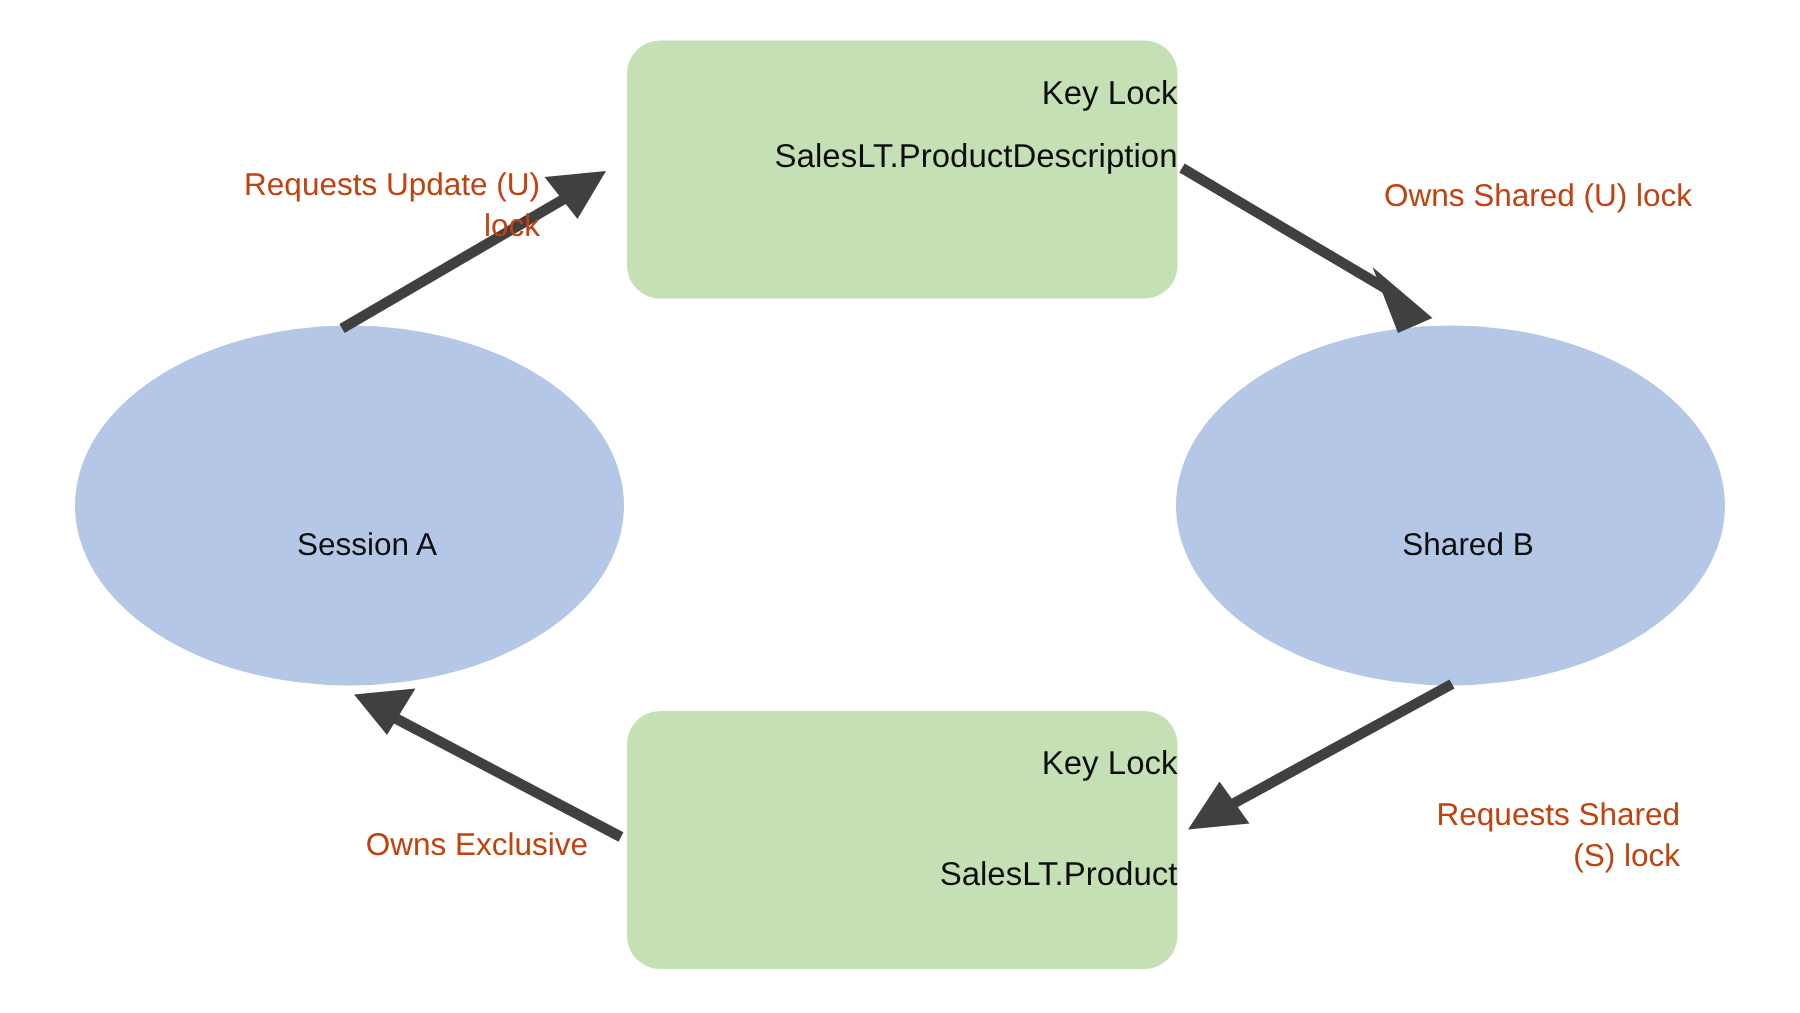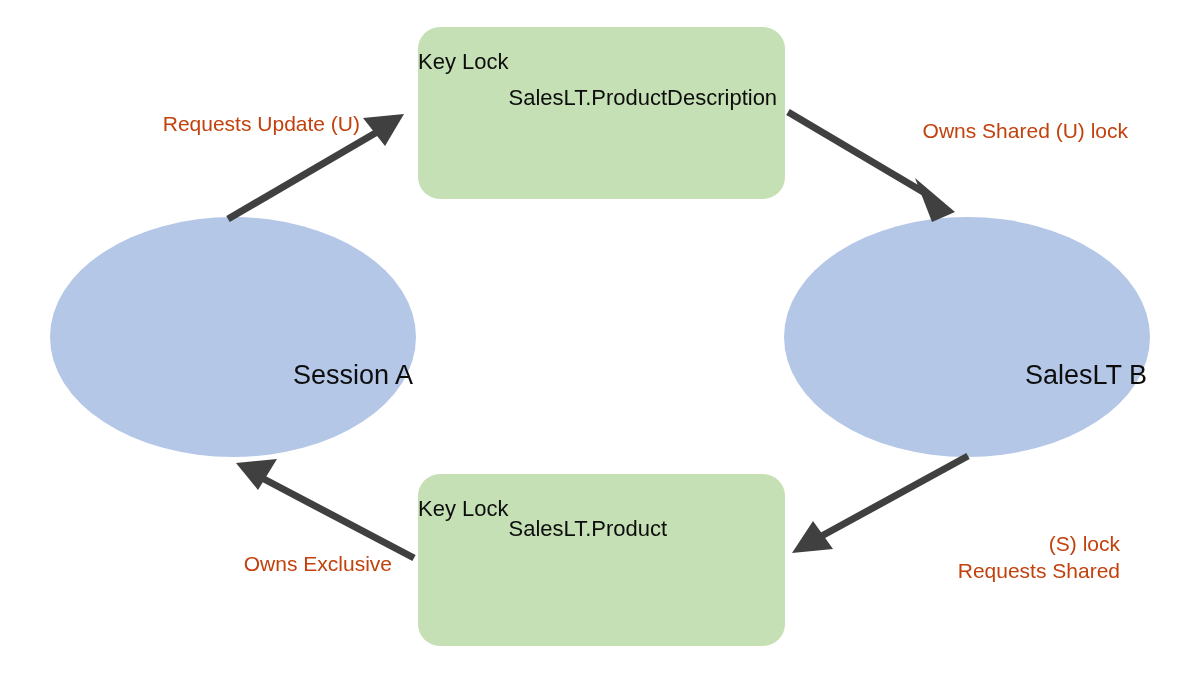--- a/index.html
+++ b/index.html
@@ -19,35 +19,36 @@
   }
   #diagram-svg {
     position: absolute;
     top: 0;
     left: 0;
     width: 1200px;
     height: 675px;
   }
   .node-text {
     position: absolute;
-    text-align: right;
+    text-align: center;
     color: #0d0d0d;
-    font-size: 27px;
+    font-size: 21px;
     line-height: 1.25;
     white-space: pre;
     pointer-events: none;
   }
   
   .resource-box {
     position: absolute;
     display: flex;
-    flex-direction: row;
-    align-items: flex-start;
+    flex-direction: column;
+    align-items: flex-end;
     justify-content: flex-start;
     box-sizing: border-box;
+    padding-left: 12px;
   }
   .resource-title {
     font-size: 22px;
     color: #0d0d0d;
     text-align: center;
   }
   .resource-name {
     font-size: 22px;
     color: #0d0d0d;
     text-align: center;
@@ -98,43 +99,44 @@
       <line x1="414" y1="558" x2="262" y2="478" stroke="#404040" stroke-width="7"></line>
       <polygon points="236,463 277,459 258,490" fill="#404040"></polygon>
     </g>
   </svg>
 
   <div class="node-text" style="left:53px; top:325px; width:360px;">
     <span>Session A</span>
   </div>
 
   <div class="node-text" style="left:787px; top:325px; width:360px;">
-    <span>SalesLT B</span>
+    <span>Shared B</span>
   </div>
 
   <div class="resource-box" style="left:418px; top:27px; width:367px; height:172px; padding-top:22px;">
     <div class="resource-title">Key Lock</div>
-    <div class="resource-name" style="margin-top:36px;">SalesLT.ProductDescription</div>
+    <div class="resource-name" style="margin-top:16px;">SalesLT.ProductDescription</div>
   </div>
 
   <div class="resource-box" style="left:418px; top:474px; width:367px; height:172px; padding-top:22px;">
     <div class="resource-title">Key Lock</div>
-    <div class="resource-name" style="margin-top:20px;">SalesLT.Product</div>
+    <div class="resource-name" style="margin-top:48px;">SalesLT.Product</div>
   </div>
 
   <div class="edge-label" style="left:90px; top:110px; width:270px;">
     <span>Requests Update (U)</span>
+    <span>lock</span>
   </div>
 
   <div class="edge-label" style="left:848px; top:117px; width:280px;">
     <span>Owns Shared (U) lock</span>
   </div>
 
   <div class="edge-label" style="left:855px; top:530px; width:265px;">
+    <span>Requests Shared</span>
     <span>(S) lock</span>
-    <span>Requests Shared</span>
   </div>
 
   <div class="edge-label" style="left:137px; top:550px; width:255px;">
     <span>Owns Exclusive</span>
   </div>
 
 </div>
 
 </body></html>

